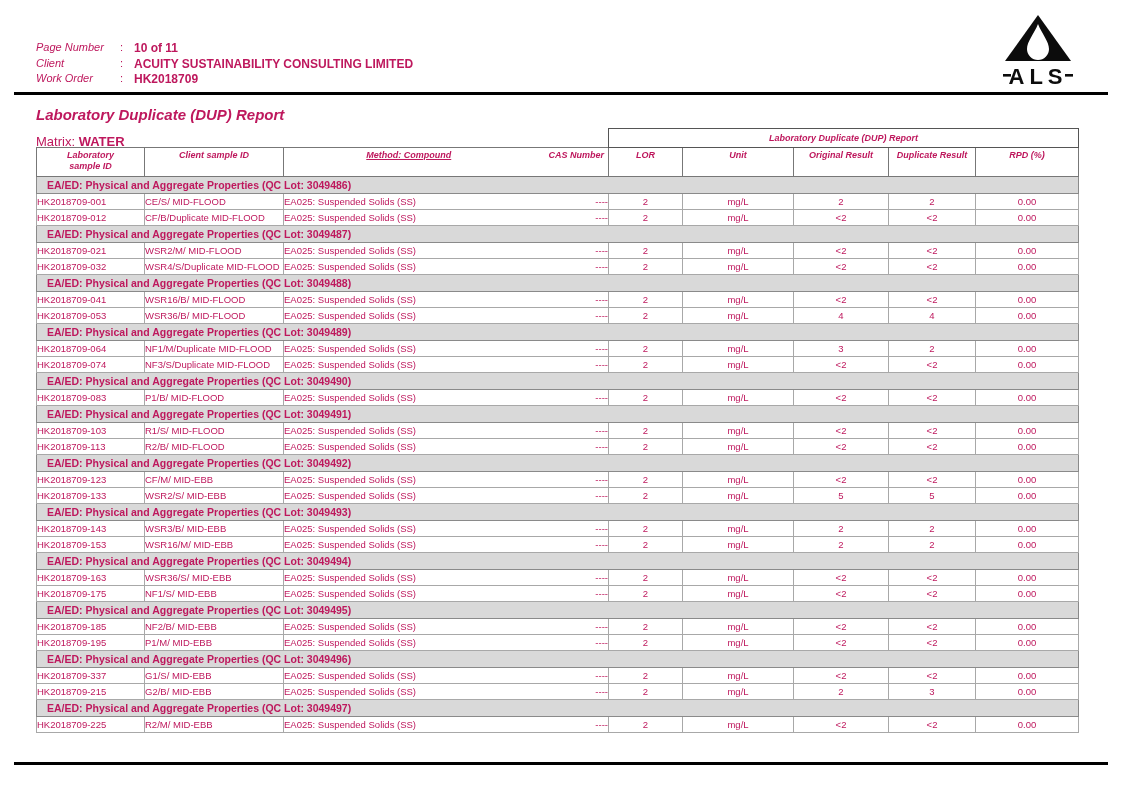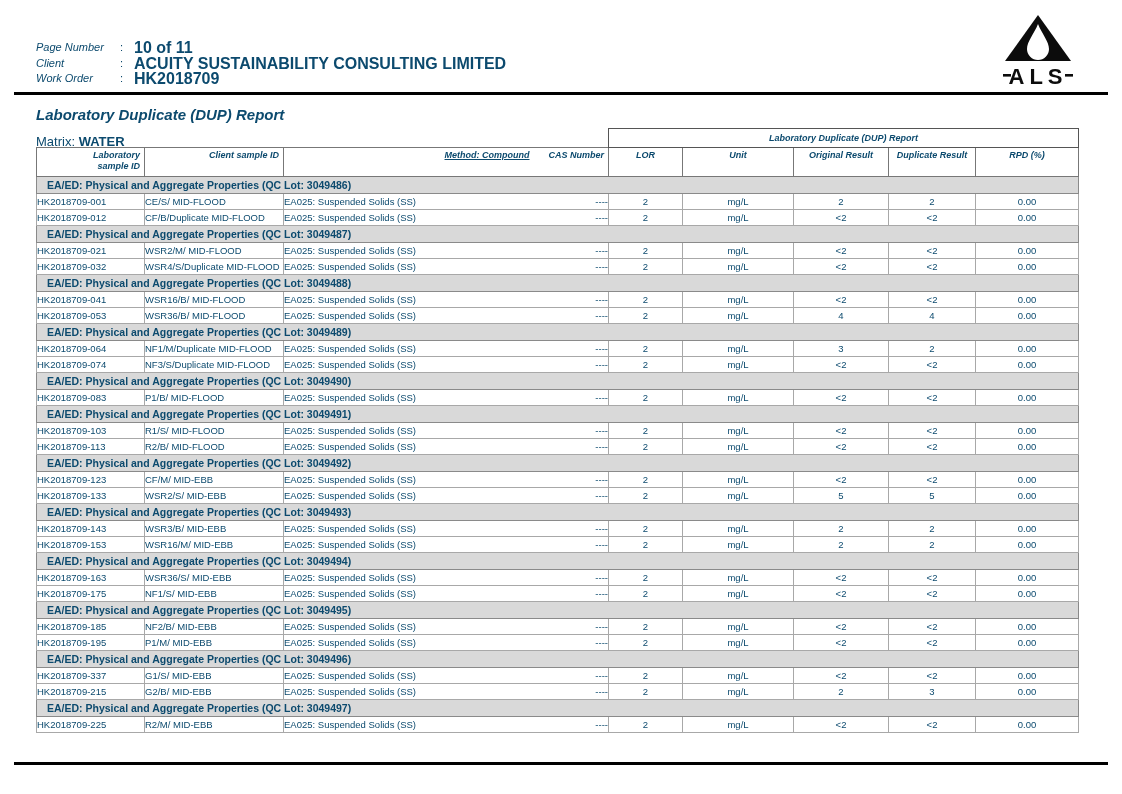--- a/index.html
+++ b/index.html
@@ -1,26 +1,26 @@
 <!DOCTYPE html>
 <html><head>
 <meta charset="utf-8">
 <style>
   html,body { margin:0; padding:0; background:#ffffff; }
   .page {
     position:relative; width:1122px; height:794px; background:#ffffff;
-    font-family:"Liberation Sans", sans-serif; color:#0c4a6e; overflow:hidden;
+    font-family:"Liberation Sans", sans-serif; color:#be185d; overflow:hidden;
   }
 
   
   .report-header { position:absolute; top:40px; left:36px; }
   .hrow { display:flex; line-height:14.5px; font-size:11px; }
   .hlabel { width:84px; font-style:italic; }
   .hcolon { width:14px; }
-  .hvalue { font-weight:bold; font-size:16px; padding-top:1px;text-align:right; }
+  .hvalue { font-weight:bold; font-size:12px; padding-top:1px;text-align:right; }
 
   .logo { position:absolute; top:14px; right:48px; width:72px; text-align:center; }
 
   .rule-top    { position:absolute; top:92px;  left:14px; right:14px; height:3px; background:#000; }
   .rule-bottom { position:absolute; top:762px; left:14px; right:14px; height:3px; background:#000; }
 
   .title { position:absolute; top:106px; left:36px; font-size:15px; font-weight:bold; font-style:italic; }
 
   .matrix { position:absolute; top:134px; left:36px; font-size:13px; }
   .matrix .mval { font-weight:bold; }
@@ -29,21 +29,21 @@
   table.dup { position:absolute; top:128px; left:36px; width:1042px;
               border-collapse:collapse; table-layout:fixed; }
   table.dup td, table.dup th { padding:0; margin:0; overflow:hidden; white-space:nowrap; }
 
   .span-empty { border:none; }
   .span-head  { border:1px solid #555; font-style:italic; font-weight:bold;
                 font-size:9px; text-align:center; height:18px; }
 
   tr.colhead th {
     border:1px solid #777; font-size:9px; font-style:italic; font-weight:bold;
-    vertical-align:top; padding:2px 4px; height:24px; text-align:right;
+    vertical-align:top; padding:2px 4px; height:24px; text-align:center;
   }
   tr.colhead th.h-method { border-right:none;text-decoration:underline; }
   tr.colhead th.h-cas    { border-left:none; text-align:right; }
   tr.colhead th.h-lor, tr.colhead th.h-unit, tr.colhead th.h-original,
   tr.colhead th.h-duplicate, tr.colhead th.h-rpd { text-align:center; }
   .two-line span { display:block; line-height:11px; }
 
   tr.group-row td {
     background:#d9d9d9; font-weight:bold; font-size:10.5px; height:16px;
     border:1px solid #8a8a8a; padding:0 0 0 10px; line-height:16px;

